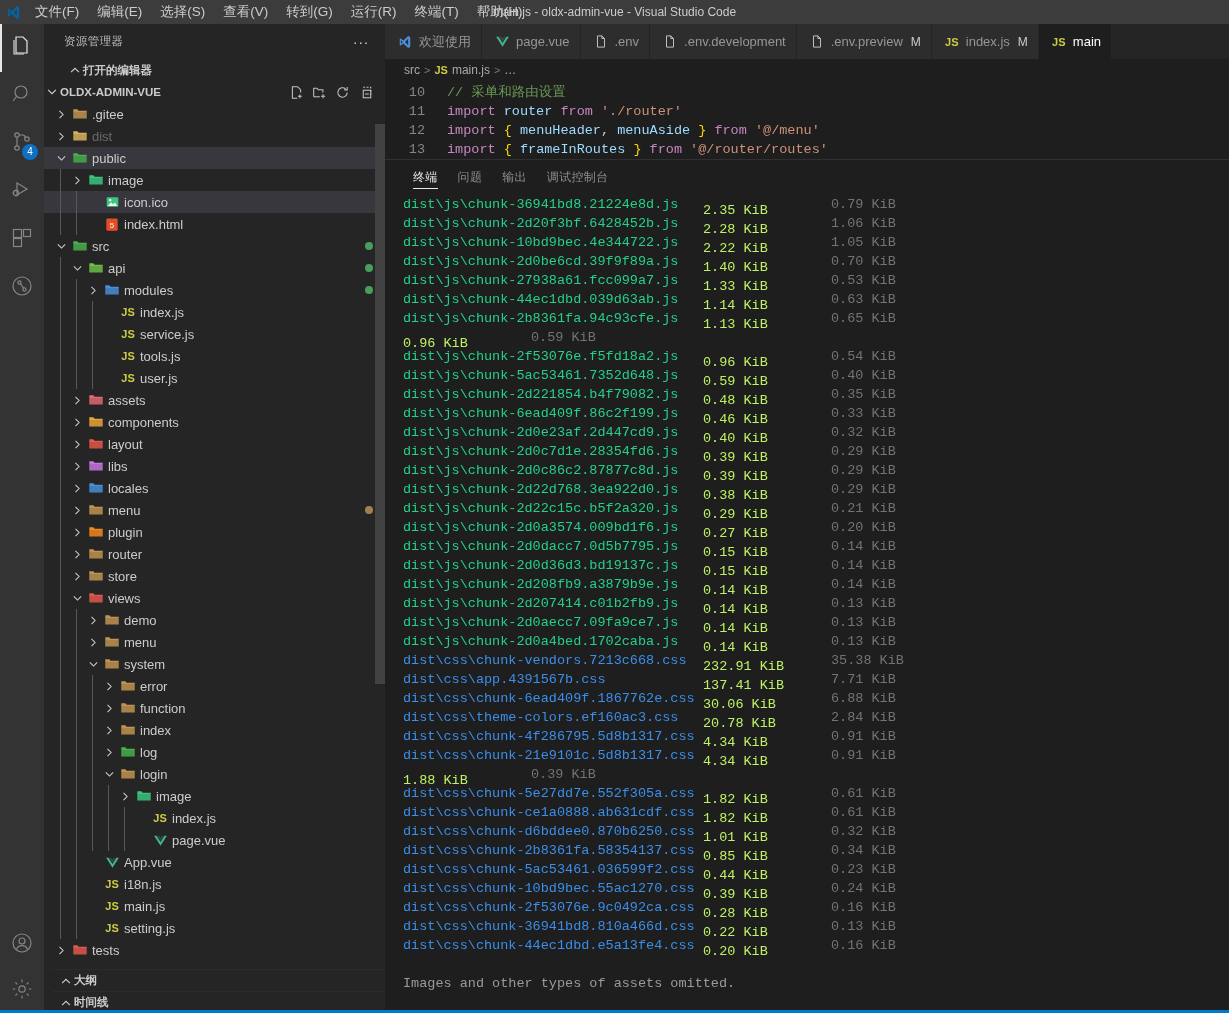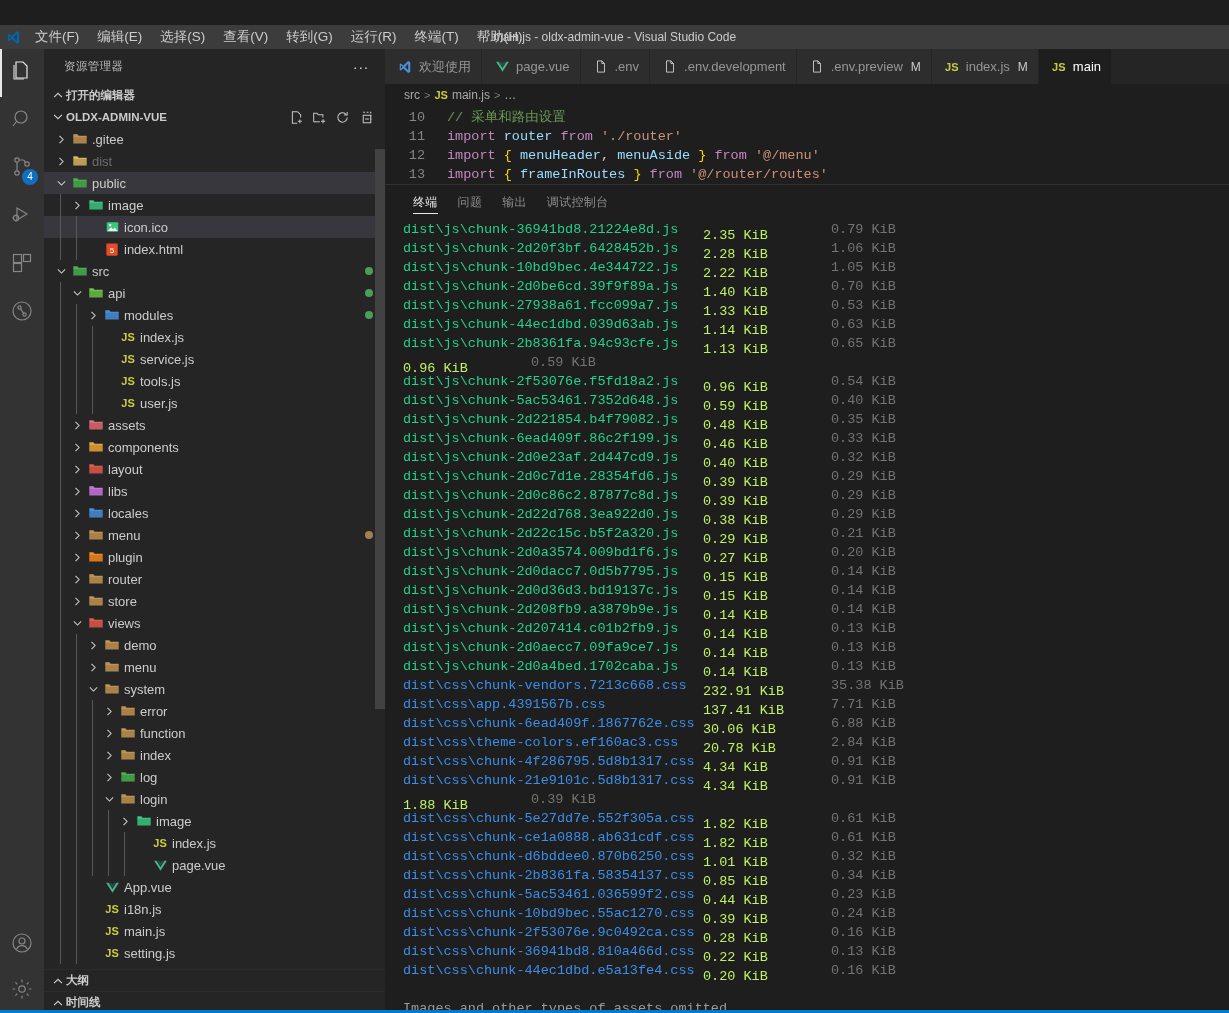--- a/index.html
+++ b/index.html
@@ -7,21 +7,21 @@
     width: 1229px; height: 1013px;
     background: #1e1e1e;
     font-family: "Liberation Sans", sans-serif;
     overflow: hidden;
   }
   .app { position: relative; width: 1229px; height: 1013px; display: flex; flex-direction: column; }
 
   
   .titlebar {
     height: 24px; background: #3c3c3c; display: flex; align-items: center;
-    flex: 0 0 24px; position: relative; color: #cccccc; margin-top: 25px;
+    flex: 0 0 24px; position: relative; color: #cccccc;
   }
   .vscode-logo { width: 26px; height: 24px; display: flex; align-items: center; justify-content: center; }
   .menu-items { display: flex; align-items: center; height: 24px; }
   .menu-item {
     padding: 0 9px; font-size: 13.5px; color: #cccccc; line-height: 24px; height: 24px;
     white-space: nowrap; cursor: default;
   }
   .title-center {
     position: absolute; left: 0; right: 0; text-align: center;
     font-size: 12px; color: #cccccc; pointer-events: none;
@@ -57,32 +57,32 @@
   }
   .sidebar-title {
     height: 35px; display: flex; align-items: center; justify-content: space-between;
     padding: 0 8px 0 20px; color: #bbbbbb; font-size: 11.5px; letter-spacing: .4px;
     flex: 0 0 35px;
   }
   .sidebar-title .dots { font-size: 15px; color: #cccccc; padding-right: 8px; cursor: pointer; }
 
   .section-header {
     height: 22px; display: flex; align-items: center; font-size: 11.5px; font-weight: bold;
-    color: #cccccc; padding-left: 6px; cursor: pointer; flex: 0 0 22px;
+    color: #cccccc; padding-left: 23px; cursor: pointer; flex: 0 0 22px;
   }
   .chev {
     width: 16px; height: 16px; display: inline-flex; align-items: center; justify-content: center;
     flex: 0 0 16px; color: #cccccc;
   }
   .chev svg { display: block; }
   .rot90 { transform: rotate(-90deg); }
 
   .root-header {
     height: 22px; display: flex; align-items: center; font-size: 11.5px; font-weight: bold;
-    color: #cccccc; padding-left: 6px; flex: 0 0 22px; cursor: pointer;
+    color: #cccccc; padding-left: 0; flex: 0 0 22px; cursor: pointer;
   }
   .root-actions { margin-left: auto; display: flex; gap: 3px; padding-right: 10px; }
   .root-actions .ra { width: 20px; height: 20px; display: flex; align-items: center; justify-content: center; color: #c5c5c5; cursor: pointer; }
 
   .tree { flex: 1 1 auto; overflow: hidden; position: relative; }
   .row {
     height: 22px; display: flex; align-items: center; font-size: 13px; color: #cccccc;
     white-space: nowrap; cursor: pointer; position: relative; padding-right: 12px;
   }
   .row.selected { background: #37373d; }
@@ -90,21 +90,21 @@
   .row .fic { width: 20px; flex: 0 0 20px; display: flex; align-items: center; justify-content: center; }
   .row .lbl { padding-left: 2px; }
   .row .dot {
     margin-left: auto; width: 8px; height: 8px; border-radius: 50%;
   }
   .dim { color: #6b6b6b; }
 
   
   .guide { position: absolute; top: 0; bottom: 0; width: 1px; background: #585858; }
 
-  .sb-bottom-sections { flex: 0 0 auto; }
+  .sb-bottom-sections { flex: 0 0 auto; padding-left: 8px; }
   .sb-sec {
     height: 22px; display: flex; align-items: center; font-size: 11.5px; font-weight: bold;
     color: #cccccc; padding-left: 6px; border-top: 1px solid #2b2b2b; cursor: pointer;
   }
   .sidebar-scroll {
     position: absolute; right: 0; width: 10px; background: #424242; border-radius: 0;
   }
 
   
   .editor-area { flex: 1 1 auto; display: flex; flex-direction: column; min-width: 0; background: #1e1e1e; }

